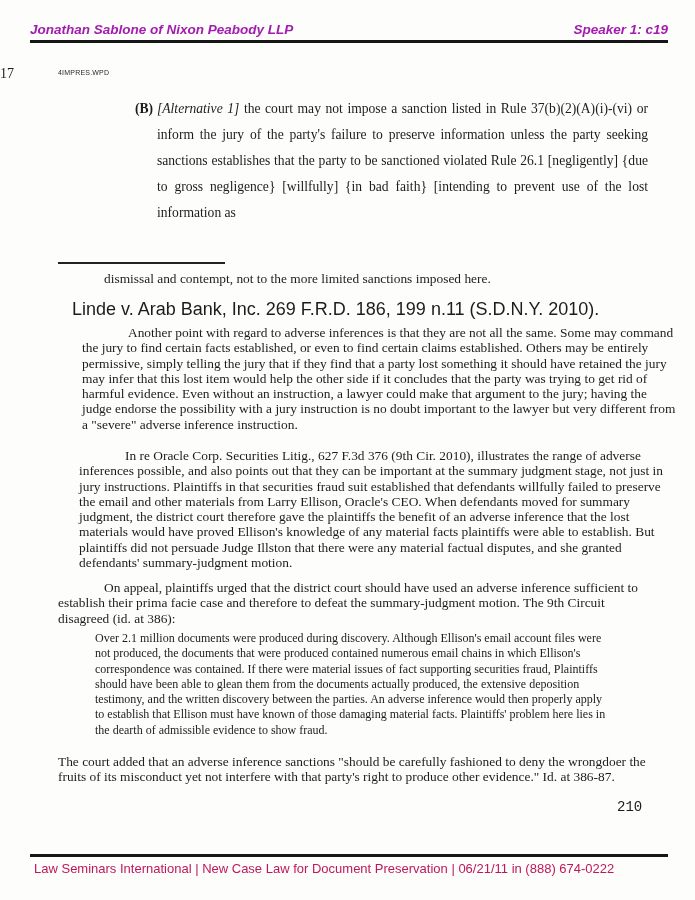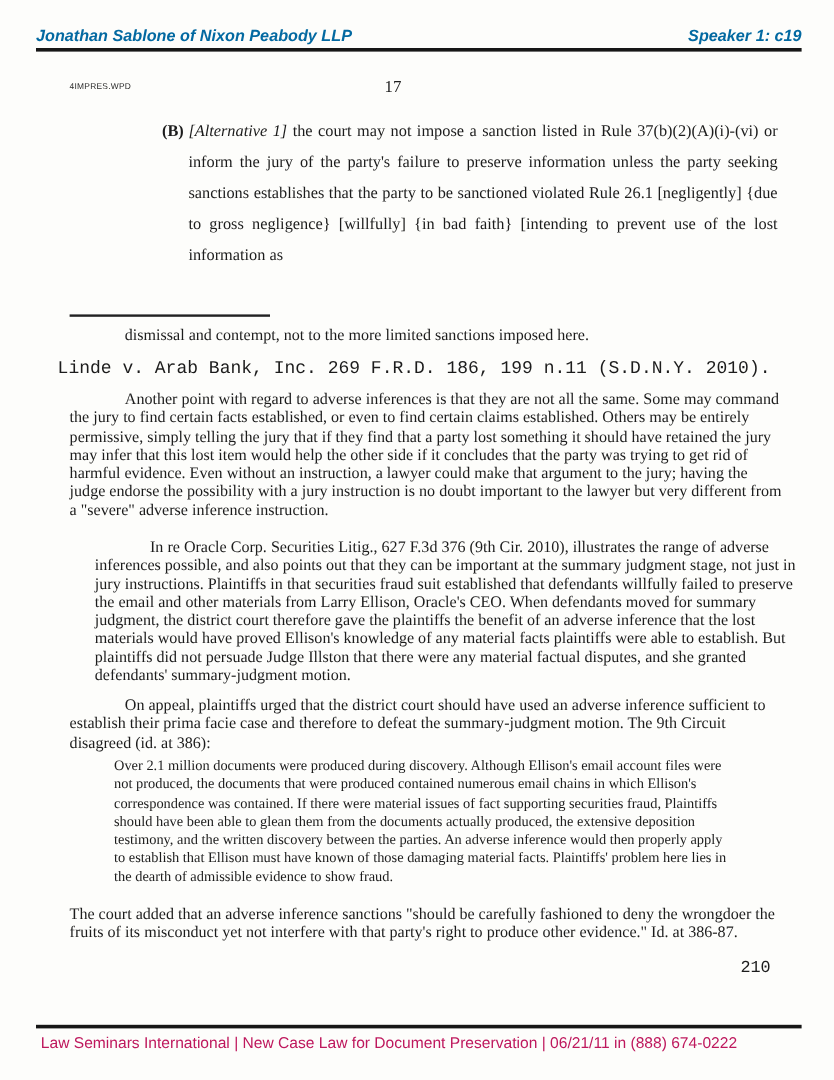--- a/index.html
+++ b/index.html
@@ -17,40 +17,39 @@
   .header {
     position: absolute;
     top: 22px; left: 30px; right: 27px;
     display: flex;
     justify-content: space-between;
     align-items: baseline;
     font-family: "Liberation Sans", sans-serif;
     font-weight: bold;
     font-style: italic;
     font-size: 13.5px;
-    color: #0369a1;
+    color: #a21caf;
   }
   .header-rule {
     position: absolute;
     top: 40px; left: 30px; right: 27px;
     height: 3px;
     background: #161616;
   }
   .stamp {
     position: absolute;
     top: 69px; left: 58px;
     font-family: "Liberation Sans", sans-serif;
     font-size: 7px;
     letter-spacing: 0.2px;
     color: #2a2a2a;
   }
   .page-num-top {
     position: absolute;
     top: 66px; left: 0; right: 40px;
-    text-align: center;
     font-family: "Liberation Serif", serif;
     font-size: 14px;
   }
   
   .outline {
     position: absolute;
     top: 96px; left: 135px; width: 513px;
     font-family: "Liberation Serif", serif;
     font-size: 13.6px;
     line-height: 26px;
@@ -74,35 +73,35 @@
   }
   .footnote {
     position: absolute;
     top: 271px; left: 104px; right: 60px;
     font-family: "Liberation Serif", serif;
     font-size: 13.4px;
     line-height: 15.3px;
   }
   .citation {
     position: absolute;
-    top: 299px; left: 48px; right: 45px;
-    font-family: Liberation Mono, monospace;
-    font-size: 15px;
+    top: 299px; left: 72px; right: 45px;
+    font-family: Liberation Sans, sans-serif;
+    font-size: 18px;
   }
   
   .para {
     position: absolute;
     left: 58px; width: 594px;
     font-family: "Liberation Serif", serif;
     font-size: 13.4px;
     line-height: 15.3px;
     text-indent: 46px;
     text-align: left;
   }
-  .p1 { top: 325px; }
+  .p1 { top: 325px; margin-left: 24px; }
   .p2 { top: 448px; margin-left: 21px; }
   .p3 { top: 580px; }
   .blockquote {
     position: absolute;
     top: 631px; left: 95px; width: 518px;
     font-family: "Liberation Serif", serif;
     font-size: 12px;
     line-height: 15.3px;
   }
   .closing {

